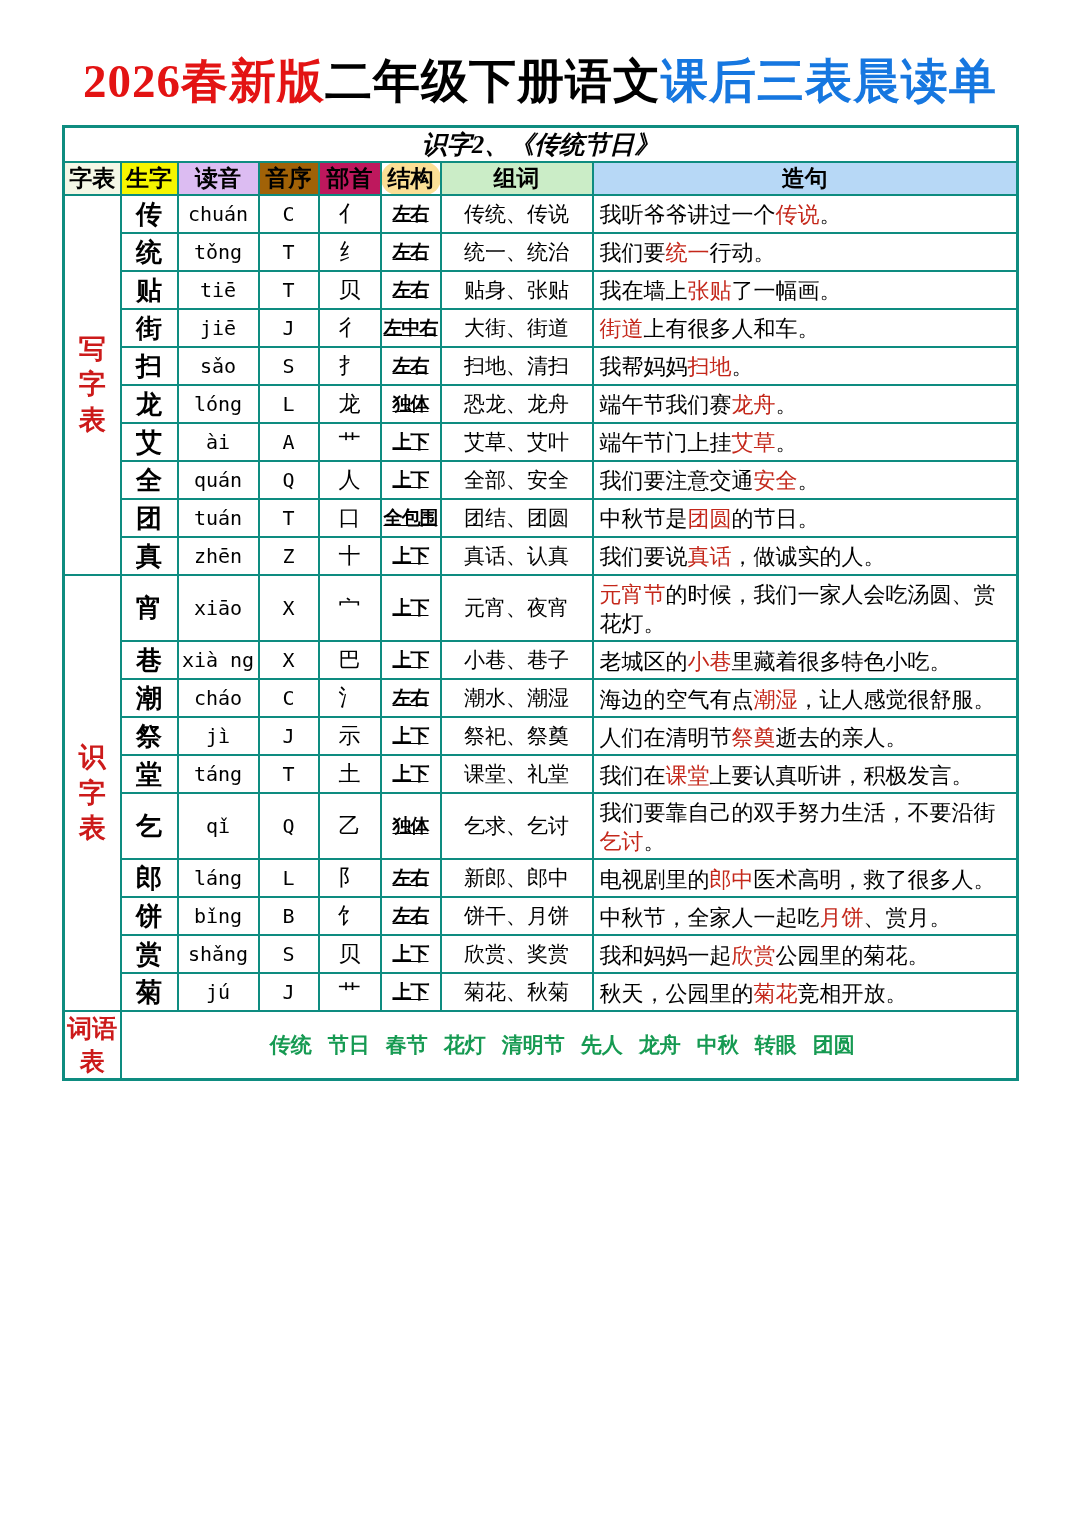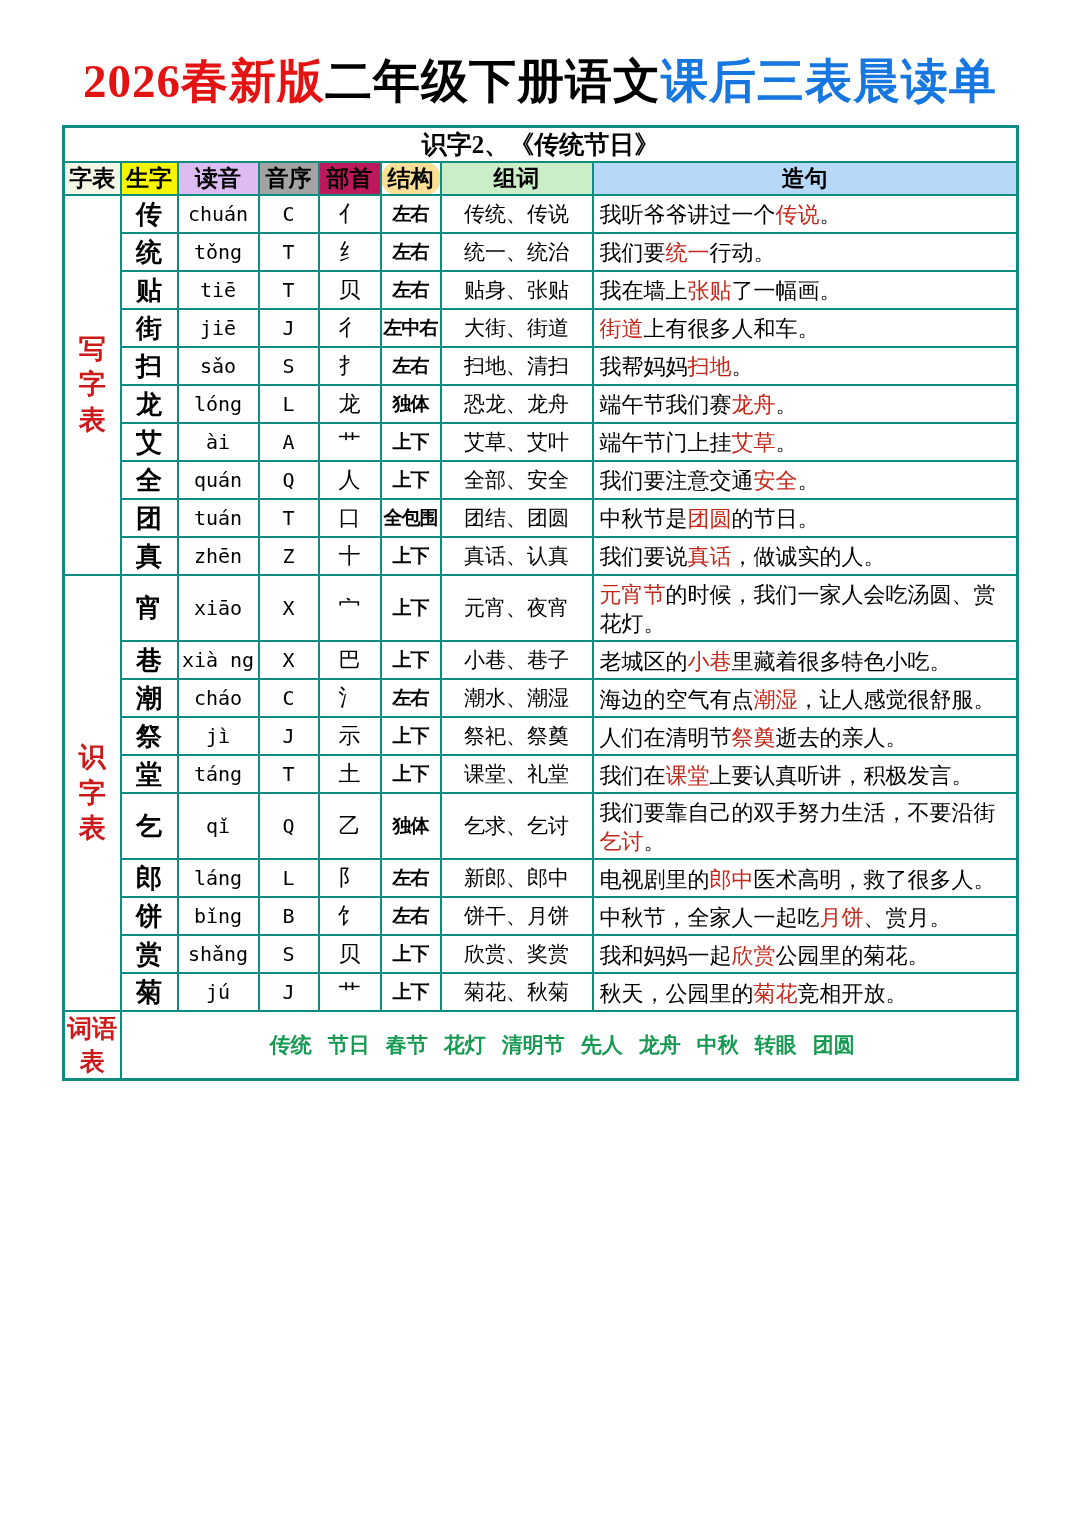--- a/index.html
+++ b/index.html
@@ -27,38 +27,38 @@
   table.sheet{
     border-collapse:collapse;table-layout:fixed;
     margin-left:62px;width:954px;
     border:3px solid var(--border);
   }
   .sheet th,.sheet td{
     border:2px solid var(--border);
     padding:0;background:#fff;overflow:hidden;
   }
   .subtitle-cell{
-    height:26px;font-size:25px;font-weight:bold;text-align:center;
+    height:26px;font-size:25px;font-weight:bold;text-align:center;font-style:italic;
   }
   .header-row th{
     height:32px;font-size:23px;font-weight:bold;text-align:center;
   }
   td.group-label{
     color:var(--label-red);font-weight:bold;font-size:27px;
     text-align:center;vertical-align:middle;line-height:1.3;
   }
   td.char-cell{
     font-size:26px;font-weight:bold;text-align:center;height:38px;
   }
   td.pinyin-cell,td.initial-cell{
     font-family:"DejaVu Sans Mono","Liberation Mono",monospace;
     font-size:20px;text-align:center;
   }
   td.radical-cell{font-size:22px;text-align:center;}
-  td.structure-cell{font-size:19px;font-weight:bold;text-align:center;letter-spacing:-1px;}
+  td.structure-cell{font-size:19px;font-weight:bold;text-align:center;letter-spacing:-1px;text-decoration:underline;}
   td.words-cell{font-size:21px;text-align:center;border-radius:14px;}
   td.sentence-cell{
     font-size:22px;text-align:left;line-height:1.32;
     padding:4px 4px 2px 6px;word-break:break-all;
   }
   td.sentence-cell .hl{color:var(--highlight-red);}
   td.wordlist-label{
     color:var(--label-red);font-weight:bold;font-size:25px;
     text-align:center;height:50px;
   }
@@ -85,21 +85,21 @@
       <col style="width:425px">
   </colgroup>
   <thead>
     <tr>
       <th class="subtitle-cell" colspan="8">识字2、《传统节日》</th>
     </tr>
     <tr class="header-row" id="header-row">
         <th style="background: rgb(244, 247, 230);">字表</th>
         <th style="background: rgb(246, 246, 0);">生字</th>
         <th style="background: rgb(220, 188, 242);">读音</th>
-        <th style="background: #a3a3a3;">音序</th>
+        <th style="background: #a16207;">音序</th>
         <th style="background: #be185d;">部首</th>
         <th style="background: rgb(251, 223, 149); border-radius: 21px;">结构</th>
         <th style="background: rgb(203, 237, 199);">组词</th>
         <th style="background: rgb(183, 216, 246);">造句</th>
       </tr>
   </thead>
   <tbody id="table-body">
       <tr>
         <td class="group-label" rowspan="10">
           <div>写</div>

